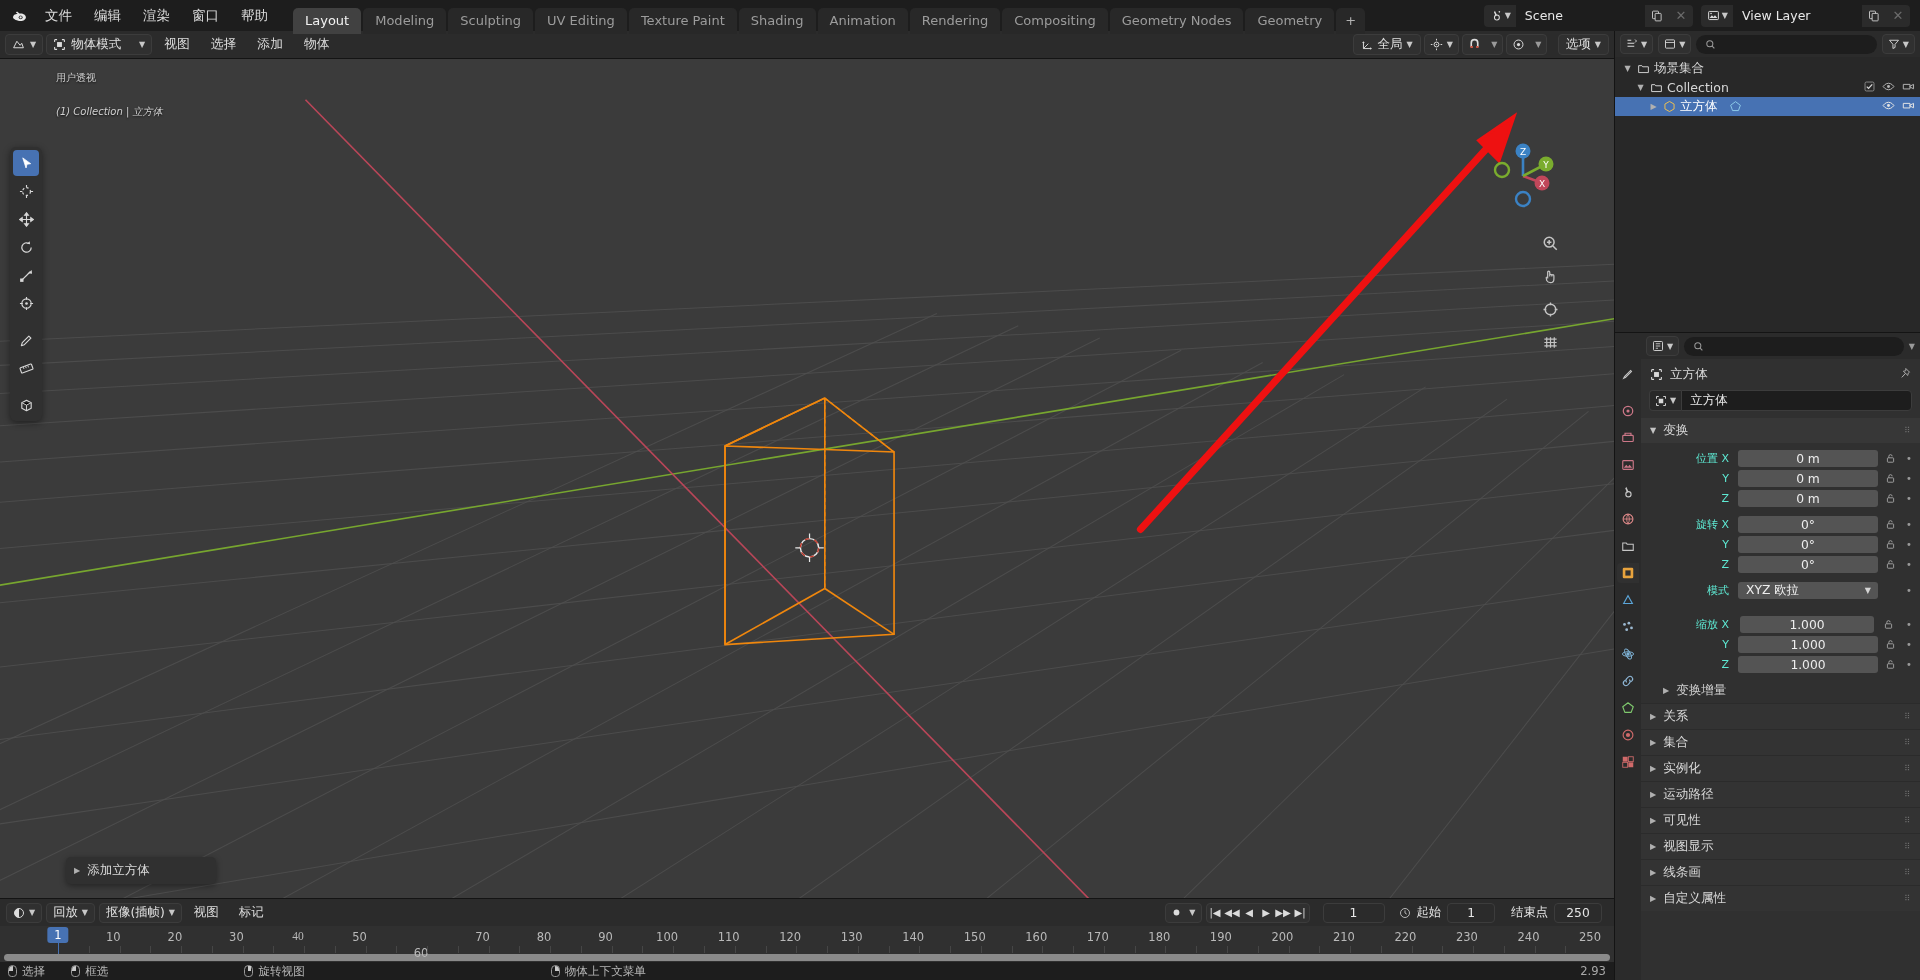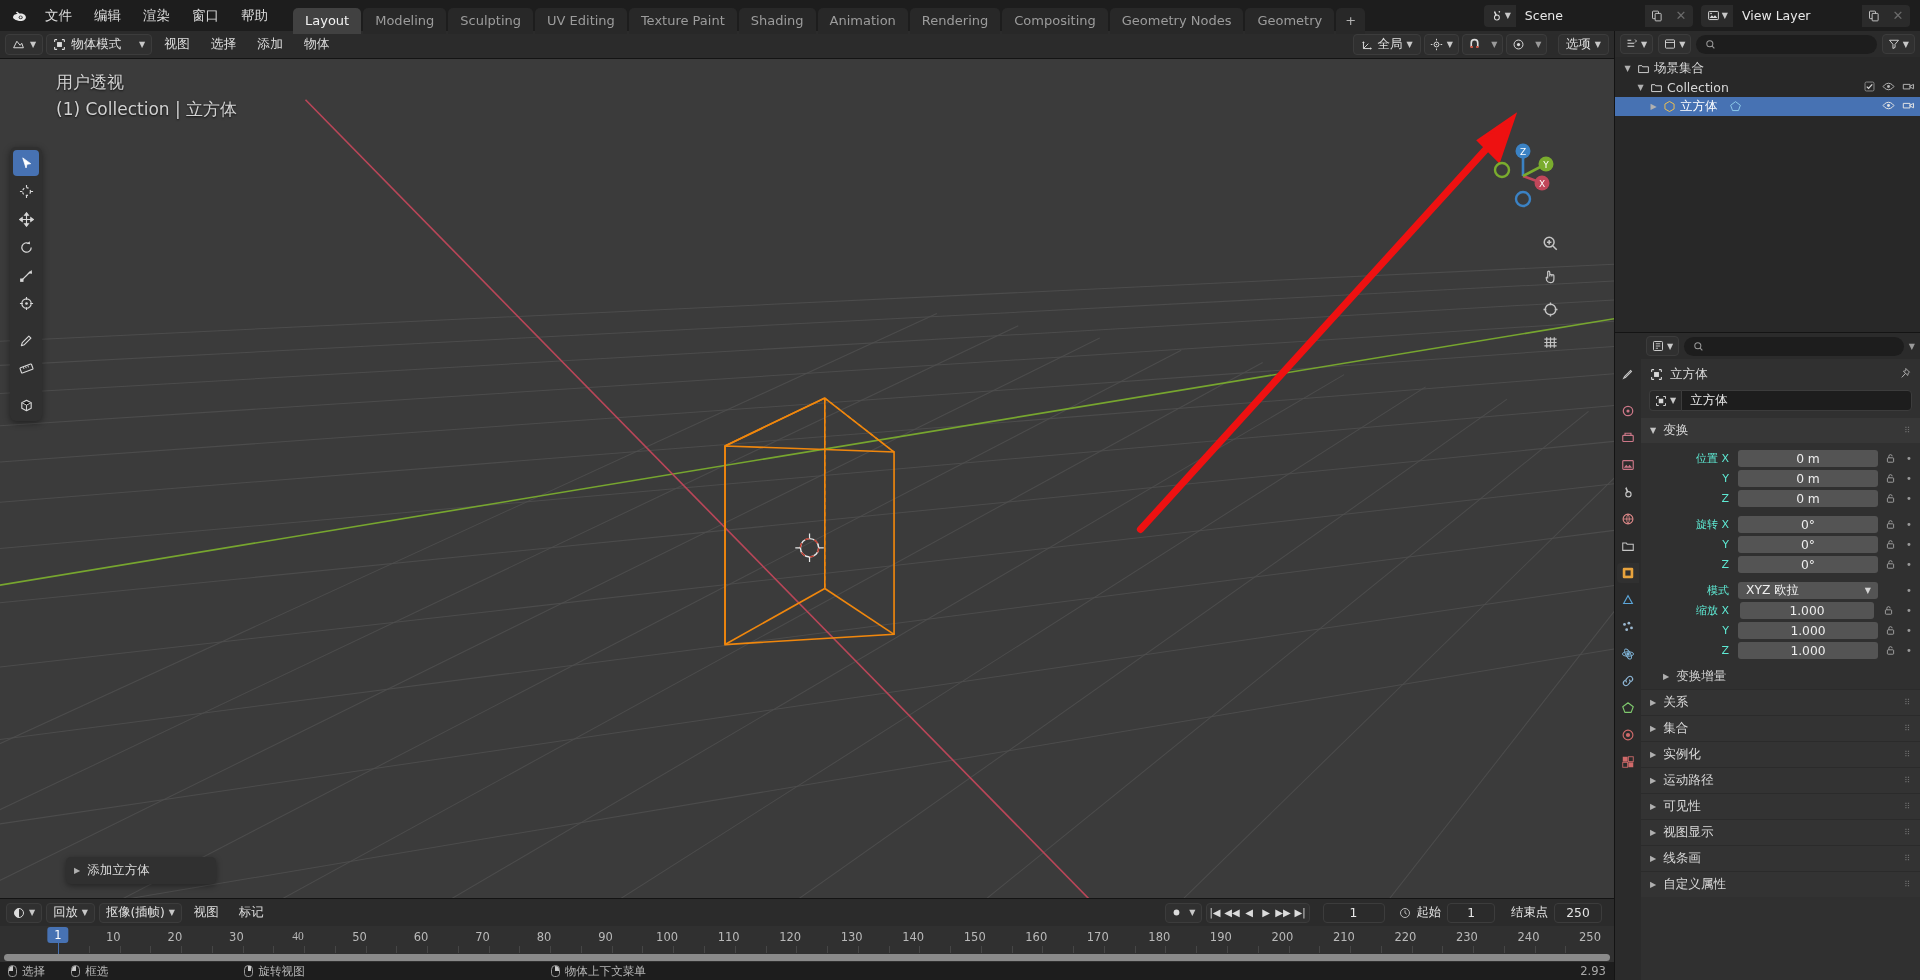--- a/index.html
+++ b/index.html
@@ -50,23 +50,23 @@
          border:1px solid #3c3c3c; }
   .ibtn{ width:24px; height:21px; display:flex; align-items:center; justify-content:center;
          color:#d2d2d2; }
   .ibtn.dd{ width:15px; color:#9a9a9a; font-size:8px; }
   .chip{ display:flex; align-items:center; gap:4px; background:#303030; border:1px solid #3c3c3c;
          border-radius:4px; height:21px; padding:0 7px; color:#e0e0e0; font-size:12.5px; }
 
   
   .viewport{ flex:1; position:relative; overflow:hidden; background:#3b3b3b; min-height:0; }
   .vp-canvas{ position:absolute; inset:0; }
-  .vp-text{ position:absolute; left:56px; top:12px; font-size:17px; color:#d2d2d2;
+  .vp-text{ position:absolute; left:56px; top:12px; font-size:10px; color:#d2d2d2;
             line-height:1.3; text-shadow:0 1px 2px rgba(0,0,0,.75); pointer-events:none; }
-  .vp-text .l2{ margin-top:5px; }
+  .vp-text .l2{ margin-top:21px;font-style:italic; }
 
   
   .toolbar{ position:absolute; left:10px; top:88px; width:32px; background:#303030;
             border-radius:6px; padding:3px; display:flex; flex-direction:column; gap:2px;
             box-shadow:0 2px 7px rgba(0,0,0,.45); }
   .tool{ width:26px; height:26px; border-radius:4px; display:flex; align-items:center;
          justify-content:center; color:#d8d8d8; }
   .tool.on{ background:#4772b3; color:#fff; }
   .tool.sep{ height:7px; }
 
@@ -558,21 +558,21 @@
           </div>
         </div>
 
         <div class="tl-ruler" id="tlruler">
           <div class="scrollbar"></div>
         <div class="tick" style="left: 113.373px;">10</div>
             <div class="tick" style="left: 174.9px;">20</div>
             <div class="tick" style="left: 236.426px;">30</div>
             <div class="tick" style="left: 297.952px; font-family: Liberation Serif, serif;">40</div>
             <div class="tick" style="left: 359.478px;">50</div>
-            <div class="tick" style="left: 421.004px;">60</div>
+            <div class="tick" style="left: 421.004px; margin-top: 16px;">60</div>
             <div class="tick" style="left: 482.53px;">70</div>
             <div class="tick" style="left: 544.056px;">80</div>
             <div class="tick" style="left: 605.582px;">90</div>
             <div class="tick" style="left: 667.108px;">100</div>
             <div class="tick" style="left: 728.635px;">110</div>
             <div class="tick" style="left: 790.161px;">120</div>
             <div class="tick" style="left: 851.687px;">130</div>
             <div class="tick" style="left: 913.213px;">140</div>
             <div class="tick" style="left: 974.739px;">150</div>
             <div class="tick" style="left: 1036.27px;">160</div>
@@ -972,21 +972,21 @@
               <div class="frow" style="margin-top:7px;">
                 <span class="flabel">模式</span>
                 <span class="fval dd">
                   <span>XYZ 欧拉</span>
                   <span class="dc">▼</span>
                 </span>
                 <span class="lockic"></span>
                 <span class="dotic">•</span>
               </div>
 
-              <div class="frow" style="margin-top:1px;gap:7px;">
+              <div class="frow" style="margin-top:15px;gap:7px;">
                 <span class="flabel">缩放 X</span>
                 <span class="fval">1.000</span>
                 <span class="lockic">
                     <svg width="11" height="11" viewBox="0 0 16 16">
                       <rect x="3.5" y="7" width="9" height="6.4" rx="1" fill="none" stroke="#b0b0b0" stroke-width="1.2"></rect>
                       <path d="M5.6 7V4.8a2.4 2.4 0 014.8 0" fill="none" stroke="#b0b0b0" stroke-width="1.2"></path>
                     </svg>
                   </span>
                 <span class="dotic">•</span>
               </div>

